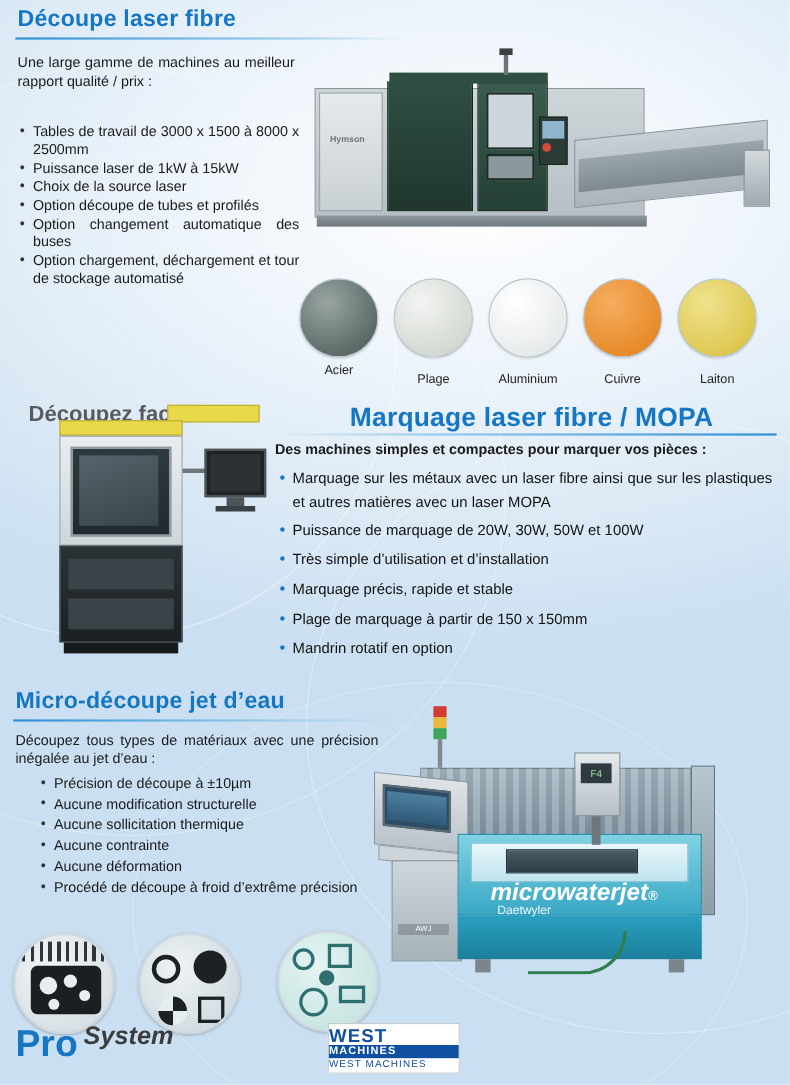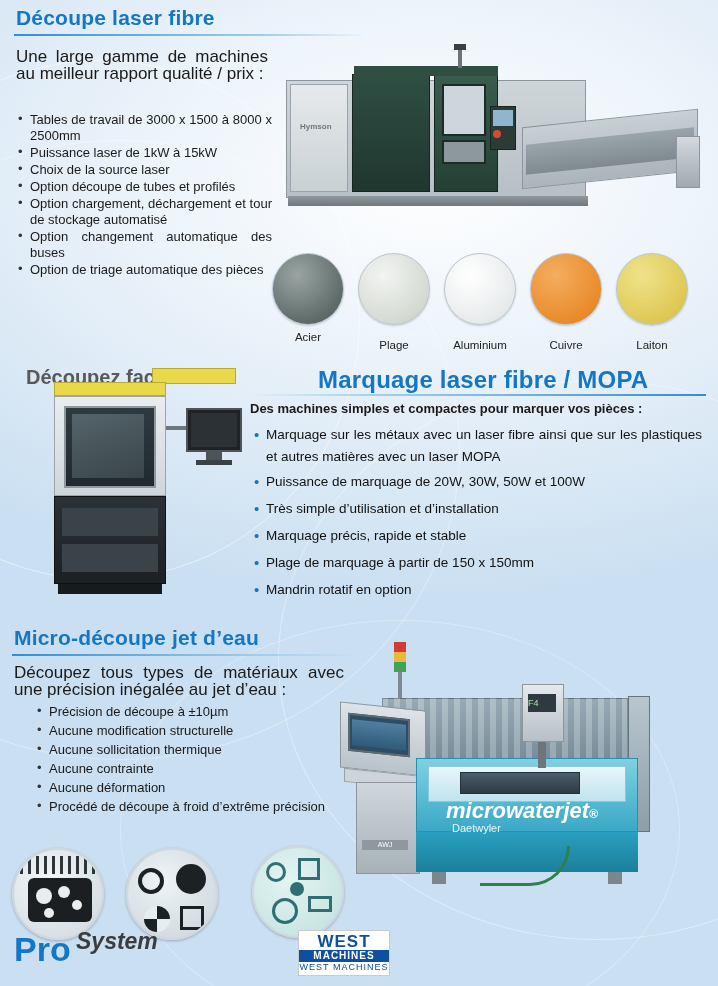--- a/index.html
+++ b/index.html
@@ -37,21 +37,21 @@
     position:absolute; height:2px;
     background:linear-gradient(90deg,#2f8fd6,#9ecdea 70%, rgba(158,205,234,0));
   }
   .h-gray {
     position:absolute;
     font-size:20px; font-weight:bold; color:#59595b;margin-top:40px;
   }
 
   
   .lead {
-    position:absolute; font-size:17px; color:#1a1a1a; line-height:17px;
+    position:absolute; font-size:13px; color:#1a1a1a; line-height:17px;
     text-align:justify;
   }
   ul.bul { margin:0; padding:0; list-style:none; }
   ul.bul li {
     position:relative; padding-left:14px; margin-bottom:1px;
     font-size:13px; color:#1a1a1a; line-height:16px; text-align:justify;
   }
   ul.bul li:before {
     content:"•"; position:absolute; left:2px; top:-1px; color:#333; font-size:13px;
   }
@@ -66,22 +66,22 @@
          border:1px solid #b9c6cf; box-shadow:0 1px 2px rgba(0,0,0,.18); }
   .mat-lab { position:absolute; width:96px; text-align:center; font-size:11.5px; color:#222; }
 
   .disc { position:absolute; width:92px; height:92px; border-radius:50%;
           border:2px solid #cfd8de; overflow:hidden; box-shadow:0 1px 3px rgba(0,0,0,.25); }
 
   .logo-sys { position:absolute; font-size:23px; font-weight:bold; color:#3c3c3c; font-style:italic; }
   .logo-pre { position:absolute; font-size:34px; font-weight:bold; color:#1577c4; }
 
   .west {
-    position:absolute; width:92px; height:46px; background:#ffffff;
-    border:1px solid #c4ccd2; text-align:center;
+    position:absolute; width:120px; height:46px; background:#ffffff;
+    border:1px solid #c4ccd2; 
   }
   .west .w1 { font-size:17px; font-weight:bold; color:#0f4fa0; letter-spacing:1px; line-height:17px; margin-top:2px;}
   .west .w2 { font-size:10px; font-weight:bold; color:#ffffff; background:#0f4fa0; line-height:12px; letter-spacing:1px;}
   .west .w3 { font-size:9px; color:#0f4fa0; letter-spacing:1px; line-height:11px;}
 </style>
 </head>
 <body>
 
 <div class="page">
 
@@ -93,23 +93,22 @@
   <div class="h-bar" style="left:16px; top:6px;">Découpe laser fibre</div>
   <div class="h-under" style="left:14px; top:34px; width:352px;"></div>
 
   <div class="lead" style="left:16px; top:48px; width:252px;">Une large gamme de machines au meilleur rapport qualité / prix :</div>
 
   <ul class="bul" style="position:absolute; left:16px; top:100px; width:256px;margin-top:12px;">
     <li>Tables de travail de 3000 x 1500 à 8000 x 2500mm</li>
     <li>Puissance laser de 1kW à 15kW</li>
     <li>Choix de la source laser</li>
     <li>Option découpe de tubes et profilés</li>
+    <li>Option changement automatique des buses</li>
     <li>Option chargement, déchargement et tour de stockage automatisé</li>
-    <li>Option changement automatique des buses</li>
-    <li>Option de triage automatique des pièces</li>
   </ul>
 
   <div class="fig" style="left:276px; top:44px; width:430px; height:200px;">
 
     <div style="position:absolute; left:10px; top:36px; width:300px; height:118px; background:linear-gradient(180deg,#cfd6da,#b6bfc5); border:1px solid #8c969c;"></div>
 
     <div style="position:absolute; left:14px; top:40px; width:58px; height:108px; background:linear-gradient(180deg,#e6eaec,#c9d0d4); border:1px solid #9aa4aa;"></div>
     <div style="position:absolute; left:76px; top:30px; width:78px; height:118px; background:linear-gradient(180deg,#2f4f43,#20362f); border:1px solid #16251f;"></div>
     <div style="position:absolute; left:158px; top:30px; width:64px; height:118px; background:linear-gradient(180deg,#3a5c4e,#244035); border:1px solid #16251f;"></div>
 
@@ -228,21 +227,21 @@
     <div style="position:absolute; left:120px; top:132px; width:120px; height:22px; background:linear-gradient(180deg,#4a5d68,#2d3b44); border:1px solid #22303a;"></div>
 
     <div style="position:absolute; left:76px; top:192px; width:222px; height:40px; background:linear-gradient(180deg,#2aa0c0,#1b7f9b);"></div>
 
     <div style="position:absolute; left:106px; top:158px; font-size:22px; font-style:italic; color:#ffffff; font-weight:bold;">
       <span>micro</span><span style="font-weight:bold;">water</span><span style="color:#ffffff;">jet</span><span style="font-size:12px;">®</span>
     </div>
     <div style="position:absolute; left:112px; top:182px; font-size:11px; color:#e9f6fa;">Daetwyler</div>
 
     <div style="position:absolute; left:182px; top:44px; width:42px; height:58px; background:linear-gradient(180deg,#e4e9ec,#b6c0c6); border:1px solid #8b959b;"></div>
-    <div style="position:absolute; left:188px; top:54px; width:28px; height:18px; background:#2e3a40; color:#9ee3a0; font-size:9px; text-align:left; line-height:18px;">F4</div>
+    <div style="position:absolute; left:188px; top:54px; width:28px; height:18px; background:#2e3a40; color:#9ee3a0; font-size:9px; text-align:center; line-height:18px;">F4</div>
     <div style="position:absolute; left:198px; top:102px; width:8px; height:26px; background:#6e767b;"></div>
 
     <div style="position:absolute; left:140px; top:206px; width:90px; height:40px; border:3px solid #2f7f4f; border-top:none; border-left:none; border-radius:0 0 40px 0;"></div>
 
     <div style="position:absolute; left:92px; top:232px; width:14px; height:12px; background:#7b858b;"></div>
     <div style="position:absolute; left:268px; top:232px; width:14px; height:12px; background:#7b858b;"></div>
   </div>
 
   <div class="disc" style="left:12px; top:848px; background:radial-gradient(circle at 40% 35%, #f2f6f8, #cfd8de);">
     <div style="position:absolute; left:14px; top:28px; width:64px; height:44px; background:#1b1f22; border-radius:6px;"></div>

